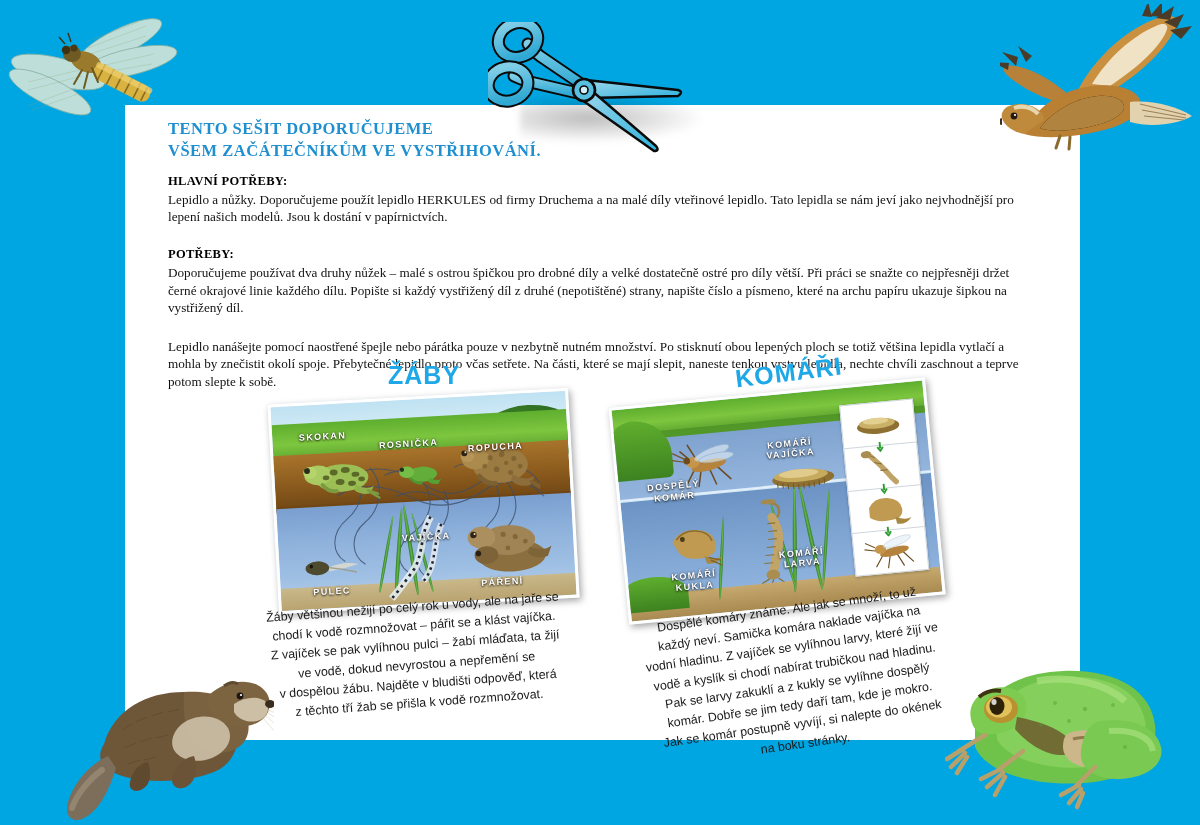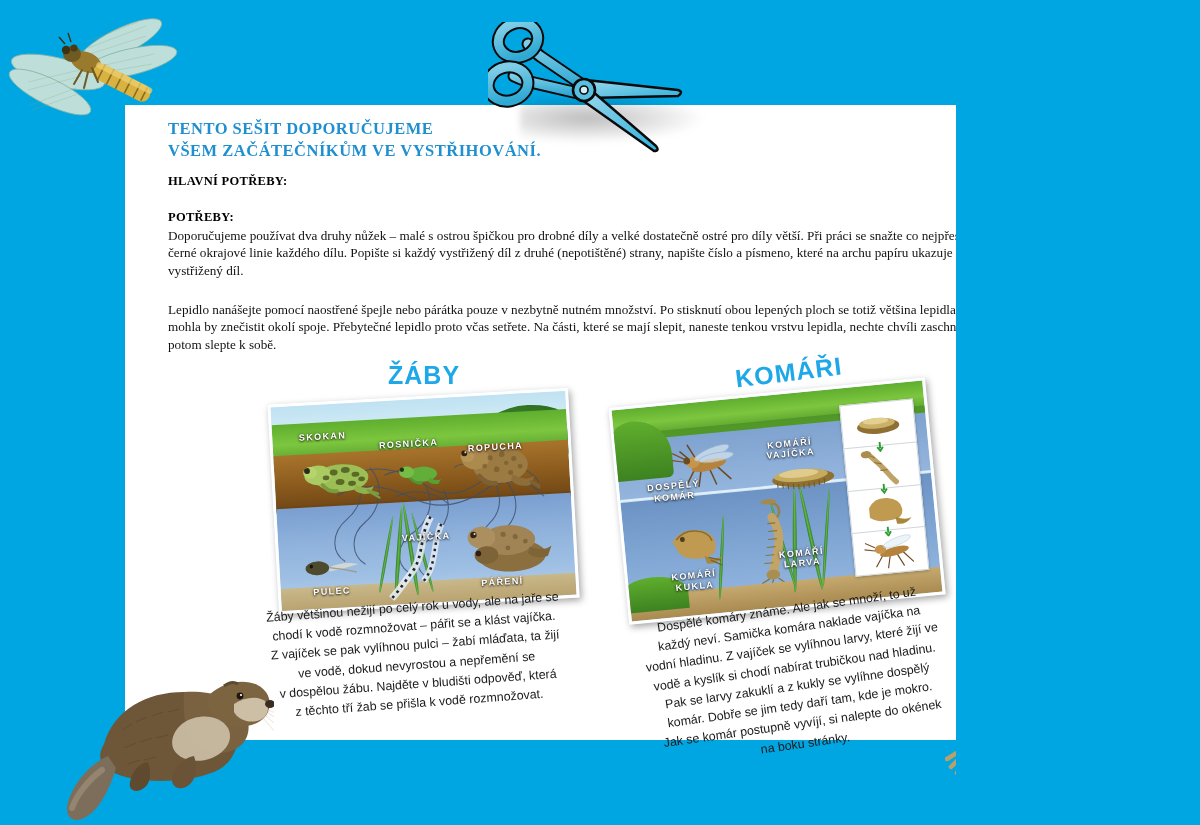--- a/index.html
+++ b/index.html
@@ -1,21 +1,21 @@
 <!DOCTYPE html>
 <html><head>
 <meta charset="utf-8">
 <style>
   html,body{margin:0;padding:0;}
   body{
     width:1200px;height:825px;overflow:hidden;position:relative;
     background:#00a6e2;
     font-family:"Liberation Sans", sans-serif;
   }
-  .stage{position:absolute;inset:0;width:956px;height:825px;overflow:hidden;}
+  .stage{position:absolute;inset:0;width:1200px;height:825px;overflow:hidden;}
 
   
   .page-sheet{
     position:absolute;left:125px;top:105px;width:955px;height:635px;
     background:#ffffff;
   }
 
   
   .text-col{position:absolute;left:168px;top:118px;width:872px;}
   .intro-title{
@@ -99,20 +99,21 @@
 
   <div class="text-col">
 
     <div class="intro-title">
       <span>TENTO SEŠIT DOPORUČUJEME</span>
       <span>VŠEM ZAČÁTEČNÍKŮM VE VYSTŘIHOVÁNÍ.</span>
     </div>
 
     <div class="sec">
       <div class="sec-h">HLAVNÍ POTŘEBY:</div>
+      <p class="sec-p">Lepidlo a nůžky. Doporučujeme použít lepidlo HERKULES od firmy Druchema a na malé díly vteřinové lepidlo. Tato lepidla se nám jeví jako nejvhodnější pro lepení našich modelů. Jsou k dostání v papírnictvích.</p>
     </div>
     <div class="gap"></div>
 
     <div class="sec">
       <div class="sec-h">POTŘEBY:</div>
       <p class="sec-p">Doporučujeme používat dva druhy nůžek – malé s ostrou špičkou pro drobné díly a velké dostatečně ostré pro díly větší. Při práci se snažte co nejpřesněji držet černé okrajové linie každého dílu. Popište si každý vystřižený díl z druhé (nepotištěné) strany, napište číslo a písmeno, které na archu papíru ukazuje šipkou na vystřižený díl.</p>
     </div>
     <div class="gap"></div>
 
     <div class="sec">

